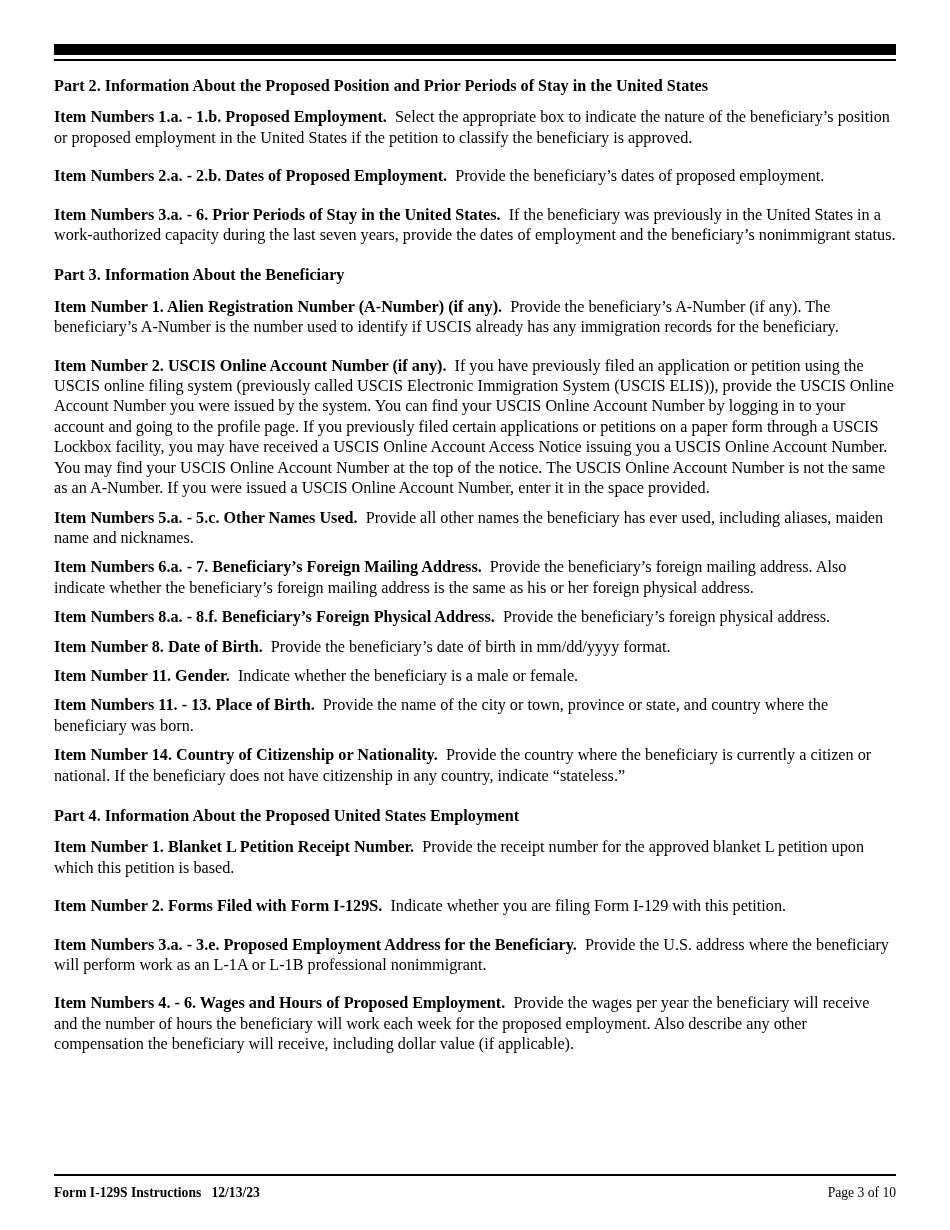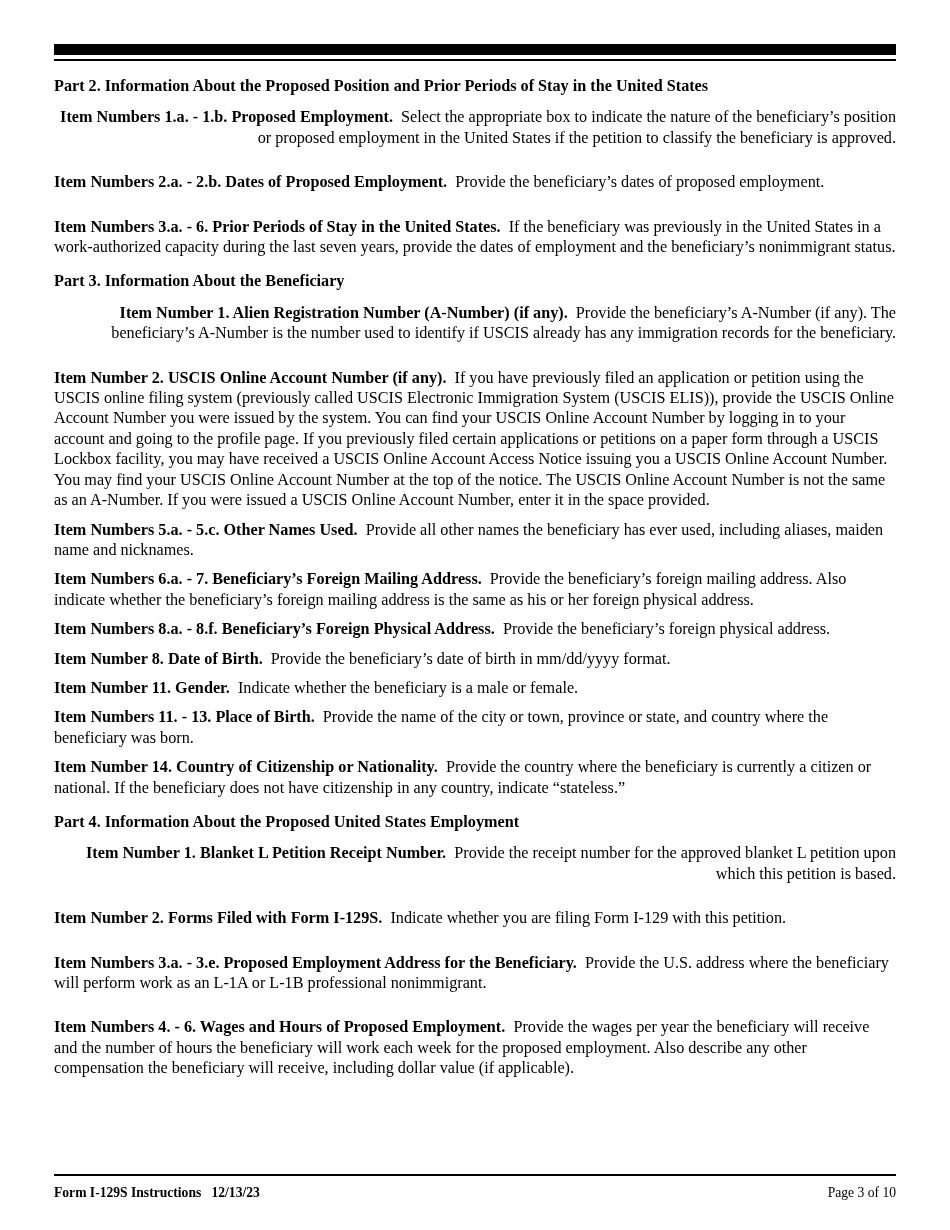--- a/index.html
+++ b/index.html
@@ -48,35 +48,34 @@
   }
   p {
     margin: 0;
     font-size: 16.2px;
     line-height: 20.4px;
     text-align: left;
     color: #000000;
   }
   p.part-heading {
     font-weight: bold;
-    margin-top: 14px;
+    margin-top: 20px;
     margin-bottom: 0;
   }
   p.part-heading.first {
     margin-top: 0;
   }
   p.item {
-    margin-top: 24px;
+    margin-top: 18px;
   }
   p.item.tight {
     margin-top: 9px;
   }
   p.after-heading {
     margin-top: 11px;
-    text-align: right;
   }
   b {
     font-weight: bold;
   }
   .reg {
     font-weight: bold;
   }
   
   .footer-rule {
     position: absolute;

